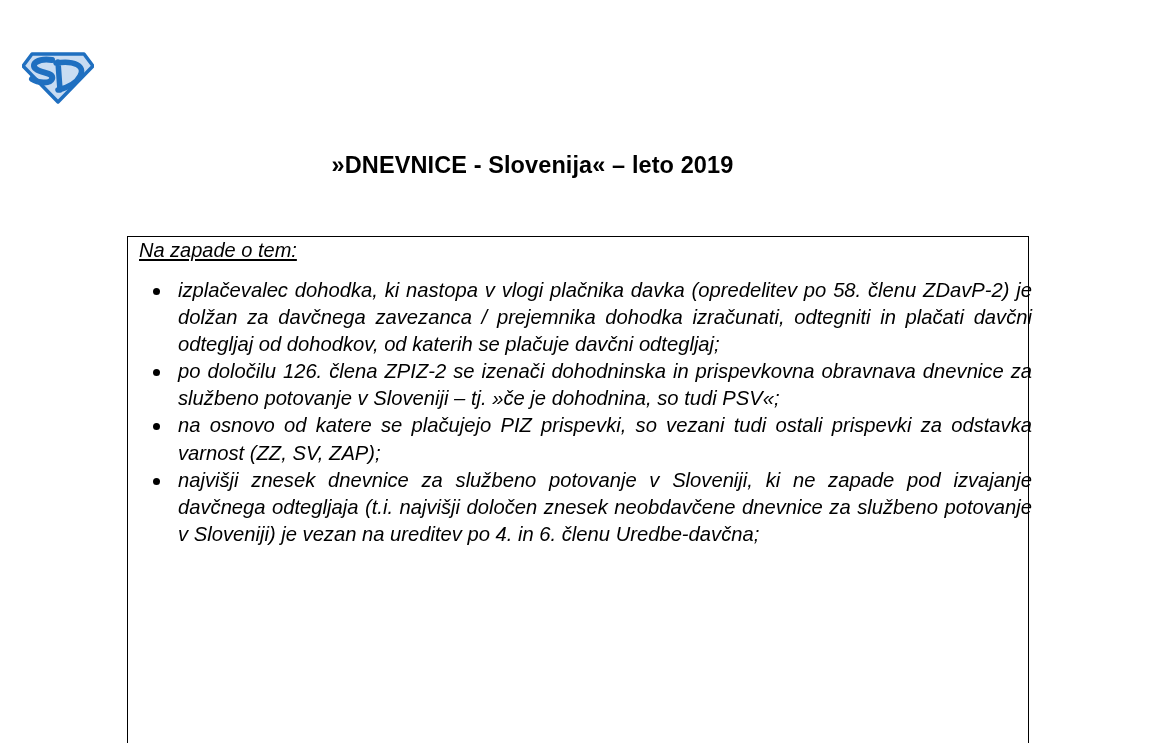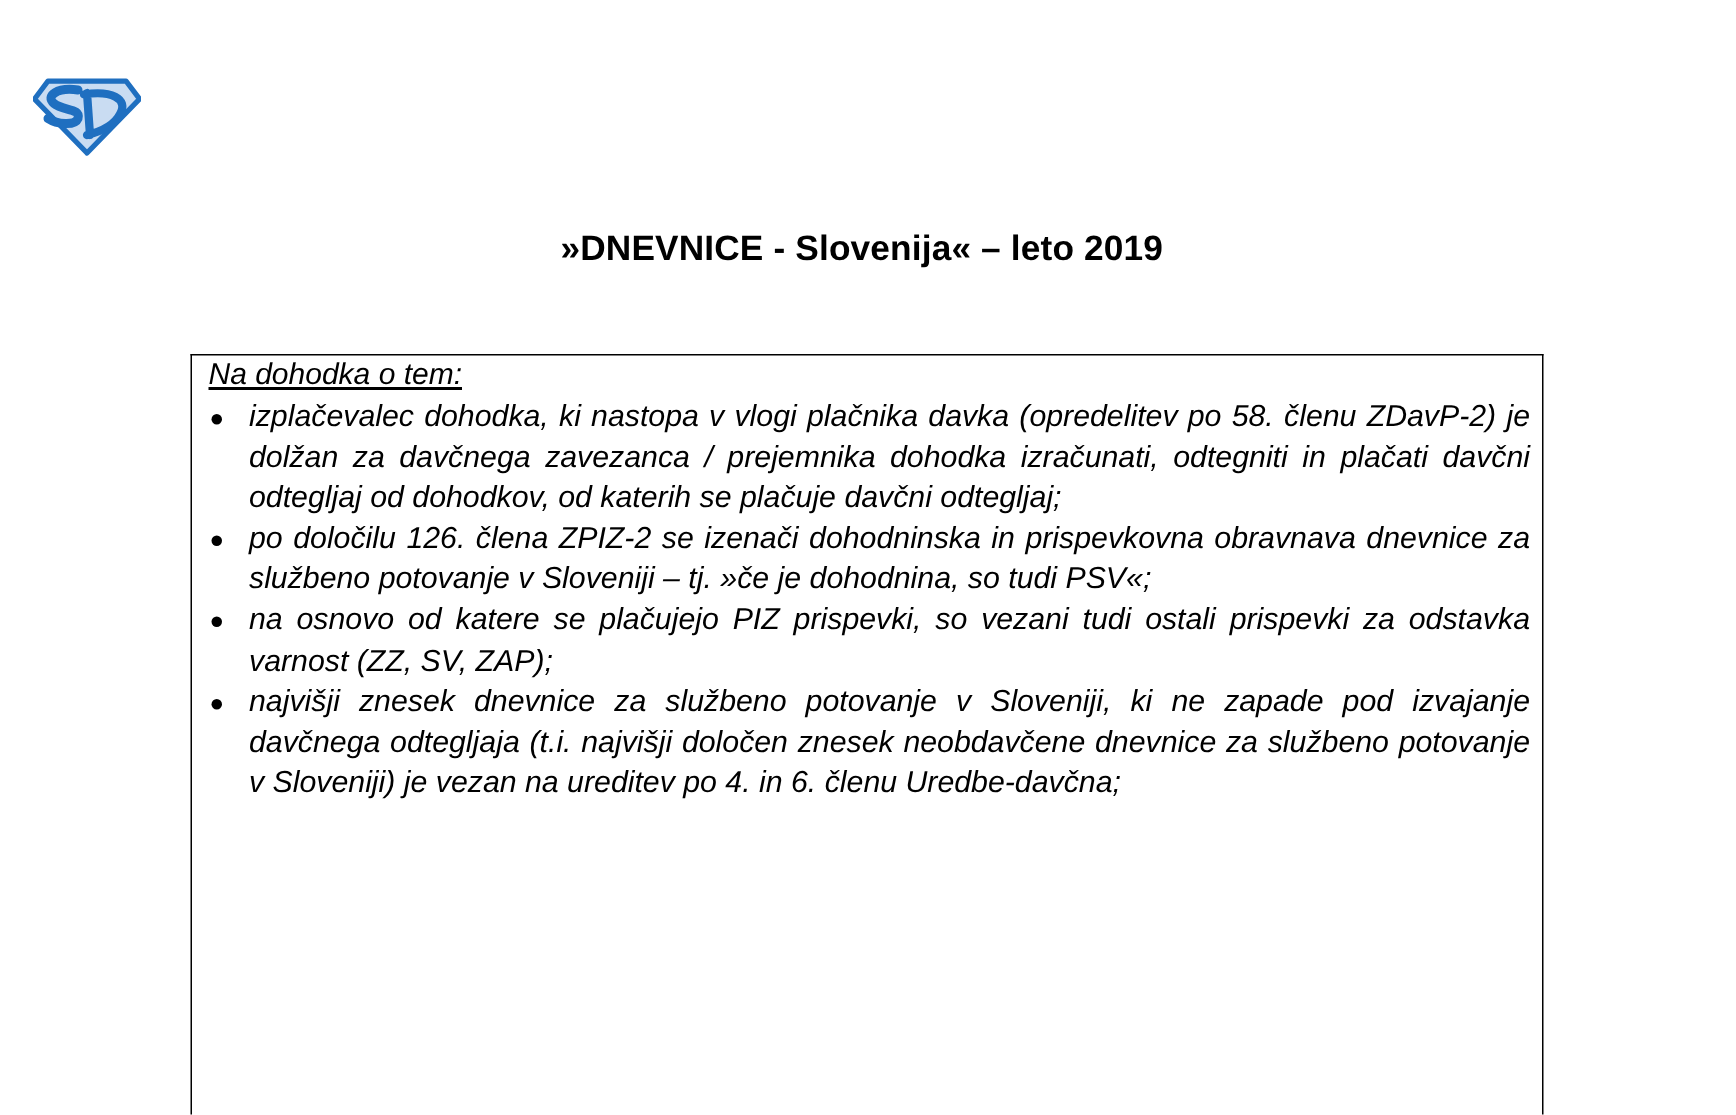--- a/index.html
+++ b/index.html
@@ -24,21 +24,20 @@
   }
   .doc-title {
     position: absolute;
     left: 0;
     width: 1065px;
     top: 152px;
     text-align: center;
     font-weight: bold;
     font-size: 23.5px;
     letter-spacing: 0.1px;
-    margin-left: 42px;
   }
   .summary-box {
     position: absolute;
     left: 127px;
     top: 236px;
     width: 902px;
     height: 560px;
     border: 1.5px solid #000;
     border-bottom: none;
     box-sizing: border-box;
@@ -51,21 +50,21 @@
     font-size: 20px;
     line-height: 27px;
     text-decoration: underline;
     text-underline-offset: 2px;
   }
   .bullets {
     position: absolute;
     left: 0;
     top: 28px;
     width: 100%;
-    margin: 0;
+    margin: 12px;
     padding: 0;
     list-style: none;
   }
   .bullet-item {
     position: relative;
     padding-left: 38px;
     padding-right: 8px;
     font-style: italic;
     font-size: 20.2px;
     line-height: 27.1px;
@@ -93,21 +92,21 @@
   <svg width="72" height="54" viewBox="0 0 72 54">
     <polygon points="10,4 62,4 71,16 36,52 1,16" fill="#c9dcf2" stroke="#1f6fc0" stroke-width="3.5" stroke-linejoin="round"></polygon>
     <path d="M30,10 C16,8 8,14 14,19 C20,24 32,22 30,29 C28,34 16,33 10,29" fill="none" stroke="#1f6fc0" stroke-width="6" stroke-linecap="round"></path>
     <path d="M36,12 L38,40 M34,13 C52,10 64,16 58,26 C54,34 44,38 36,40" fill="none" stroke="#1f6fc0" stroke-width="5.5" stroke-linecap="round"></path>
   </svg>
 </div>
 
 <div class="doc-title">»DNEVNICE - Slovenija« – leto 2019</div>
 
 <div class="summary-box">
-  <div class="box-heading">Na dohodka o tem:</div>
+  <div class="box-heading">Na zapade o tem:</div>
   <ul class="bullets">
     <li class="bullet-item">
       <span class="bullet-dot"></span>
       <span>izplačevalec dohodka, ki nastopa v vlogi plačnika davka (opredelitev po 58. členu ZDavP-2) je dolžan za davčnega zavezanca / prejemnika dohodka izračunati, odtegniti in plačati davčni odtegljaj od dohodkov, od katerih se plačuje davčni odtegljaj;</span>
     </li>
     <li class="bullet-item">
       <span class="bullet-dot"></span>
       <span>po določilu 126. člena ZPIZ-2 se izenači dohodninska in prispevkovna obravnava dnevnice za službeno potovanje v Sloveniji – tj. »če je dohodnina, so tudi PSV«;</span>
     </li>
     <li class="bullet-item">

